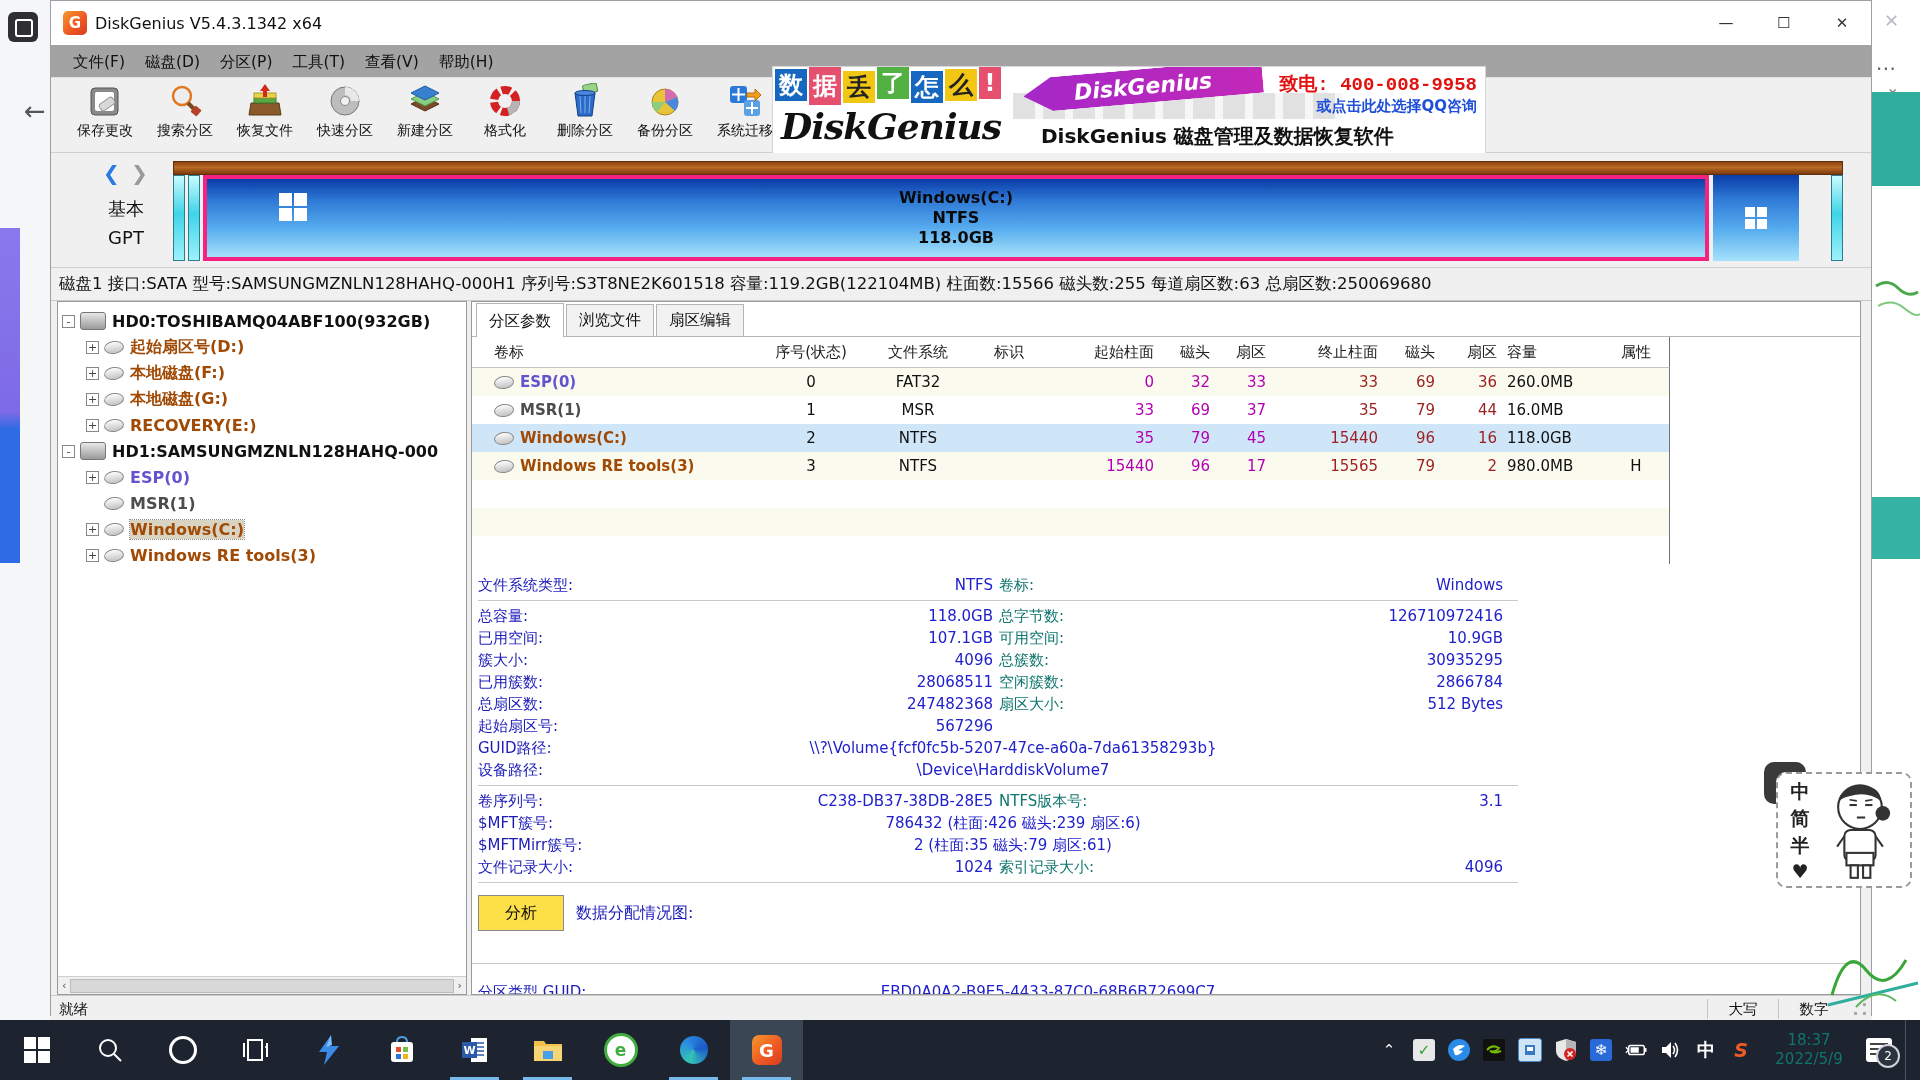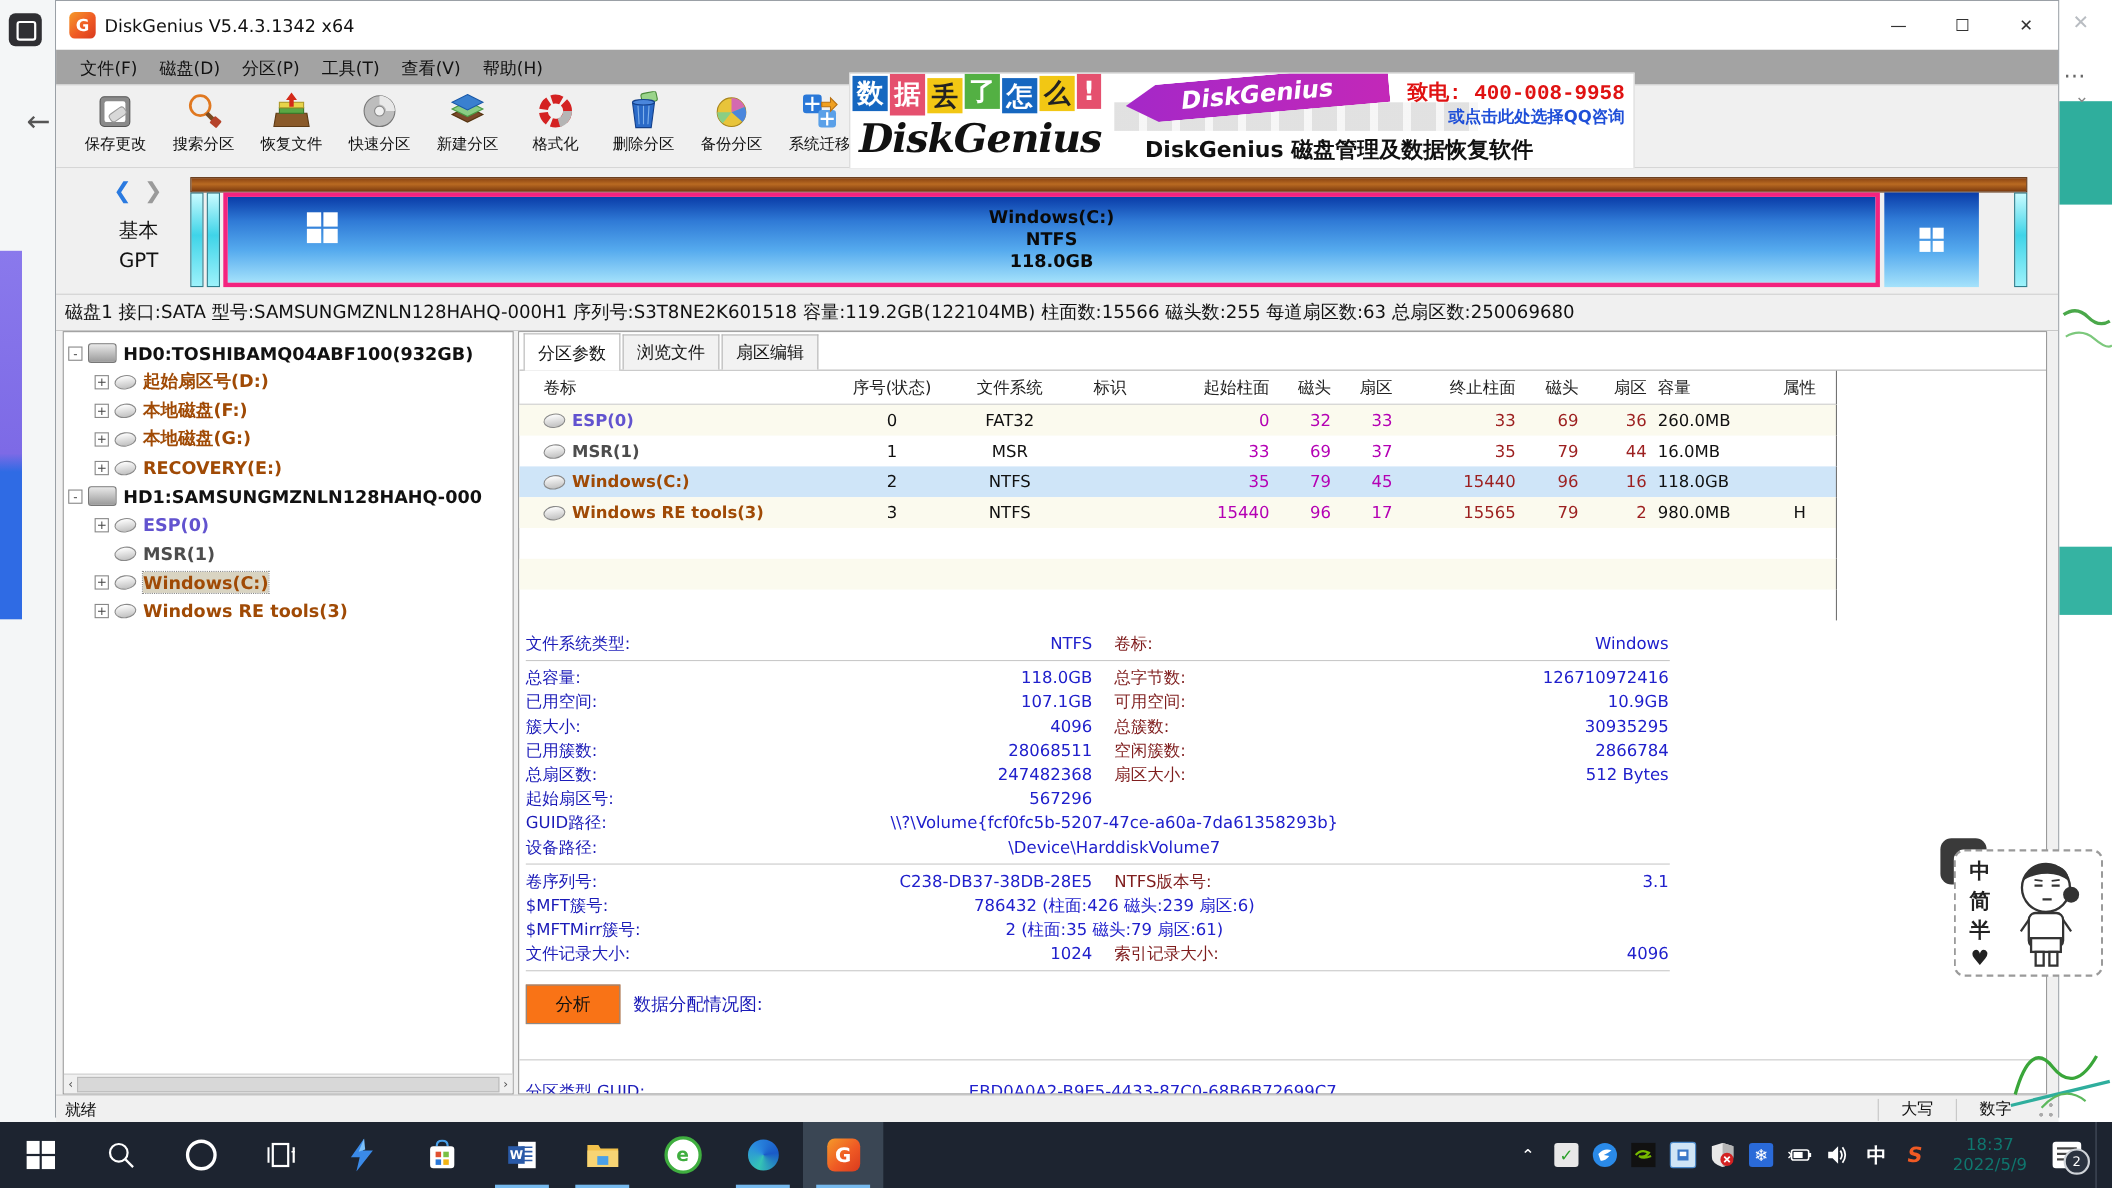--- a/index.html
+++ b/index.html
@@ -87,26 +87,26 @@
   .stripe{background:#fbfaee;}
   .rowsel{background:#cfe5f8;}
   .num-start{color:#b400b4;}
   .num-end{color:#9c1f1f;}
   .tnum{color:#111;}
   
   .details{padding:10px 0 0 6px;font-size:15px;}
   .drow{display:flex;height:22px;line-height:22px;white-space:nowrap;}
   .dl1{width:215px;color:#1b1bb8;}
   .dv1{width:300px;text-align:right;color:#2020cc;}
-  .dl2{width:250px;margin-left:20px;color:#7f1d1d;}
+  .dl2{width:250px;margin-left:6px;color:#0f766e;}
   .dv2{width:254px;text-align:right;color:#2020cc;}
   .dwide{width:640px;text-align:center;color:#2020cc;}
   .dsep{height:1px;background:#c9c9c9;margin:4px 0;width:1040px;}
   .analyze-row{display:flex;align-items:center;margin-top:12px;}
-  .analyze-btn{width:84px;height:34px;background:#f97316;border:1px solid #8a8a8a;font-size:16px;color:#111;display:flex;align-items:center;justify-content:center;}
+  .analyze-btn{width:84px;height:34px;background:#fde047;border:1px solid #8a8a8a;font-size:16px;color:#111;display:flex;align-items:center;justify-content:center;}
   .alloc-label{margin-left:12px;color:#1b1bb8;font-size:16px;}
   .bottom-sep{position:absolute;left:0;bottom:30px;width:100%;height:1px;background:#c9c9c9;}
   .partial-row{position:absolute;left:6px;bottom:-8px;display:flex;font-size:15px;white-space:nowrap;}
   
   .statusbar{height:26px;background:#f0f0f0;border-top:1px solid #cccccc;display:flex;align-items:center;font-size:14.5px;color:#111;}
   .sb-ready{padding-left:8px;flex:1;}
   .sb-cell{width:70px;text-align:center;border-left:1px solid #c5c5c5;height:20px;line-height:20px;}
   .sb-grip{width:22px;height:22px;background:
     radial-gradient(circle at 70% 30%,#aaa 1.5px,transparent 2px),
     radial-gradient(circle at 70% 70%,#aaa 1.5px,transparent 2px),

